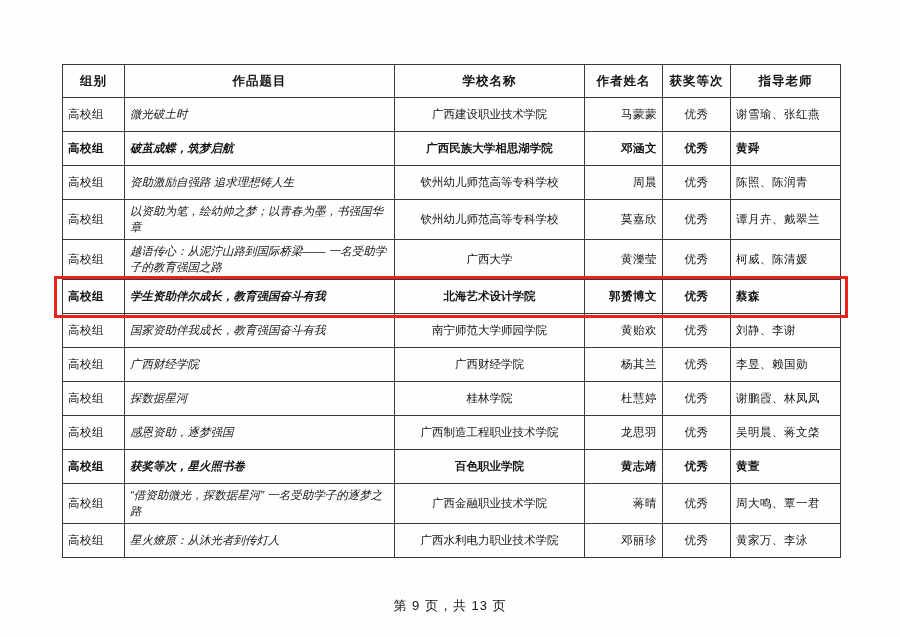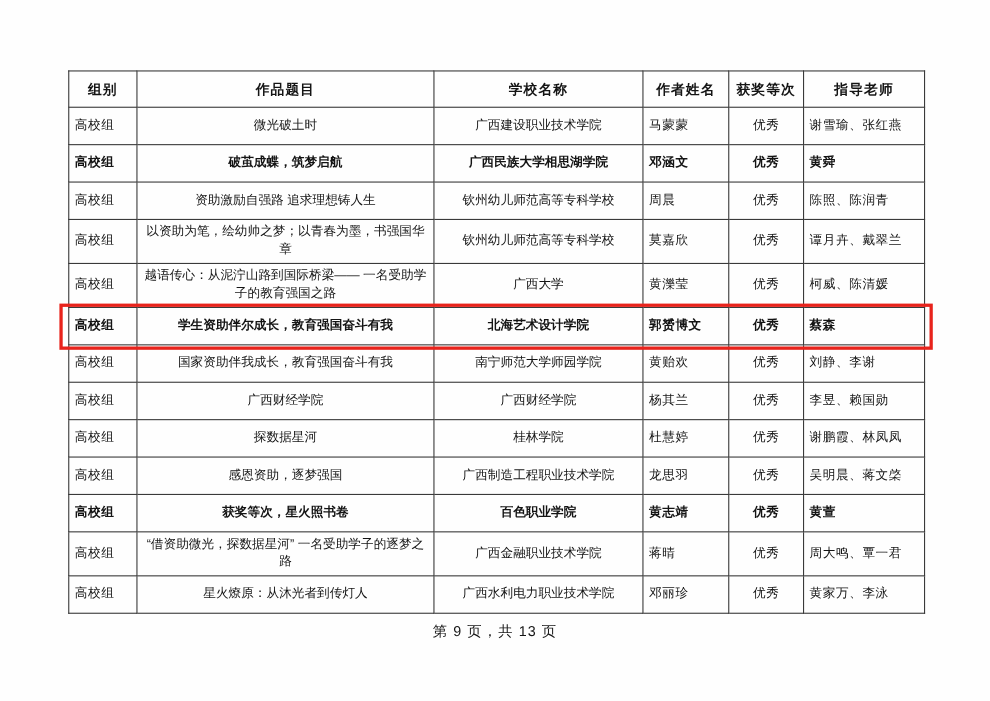--- a/index.html
+++ b/index.html
@@ -58,29 +58,30 @@
     height: 24px;
     letter-spacing: 1px;
   }
   td.grp {
     text-align: left;
     padding-left: 6px;
     white-space: nowrap;
     letter-spacing: 0.5px;
   }
   td.title {
-    text-align: center;
+    text-align: left;
     padding-left: 6px;
+    font-style: italic;
   }
   td.school {
     text-align: center;
     font-family: Liberation Mono, monospace;
   }
   td.author {
-    text-align: left;
+    text-align: right;
     letter-spacing: 0.5px;
   }
   td.level {
     text-align: center;
     padding-left: 9px;
     letter-spacing: 0.5px;
   }
   td.teacher {
     text-align: left;
     padding-left: 9px;
@@ -101,21 +102,21 @@
     position: absolute;
     border: 3px solid #e8231c;
     pointer-events: none;
     box-sizing: border-box;
     left: 54px;
     width: 794px;
   }
   .footer {
     position: absolute;
     left: 0;
-    top: 565px;
+    top: 597px;
     width: 900px;
     text-align: center;
     font-size: 13px;
     letter-spacing: 1px;
     color: #141414;
   }
 </style>
 </head>
 <body>
 

